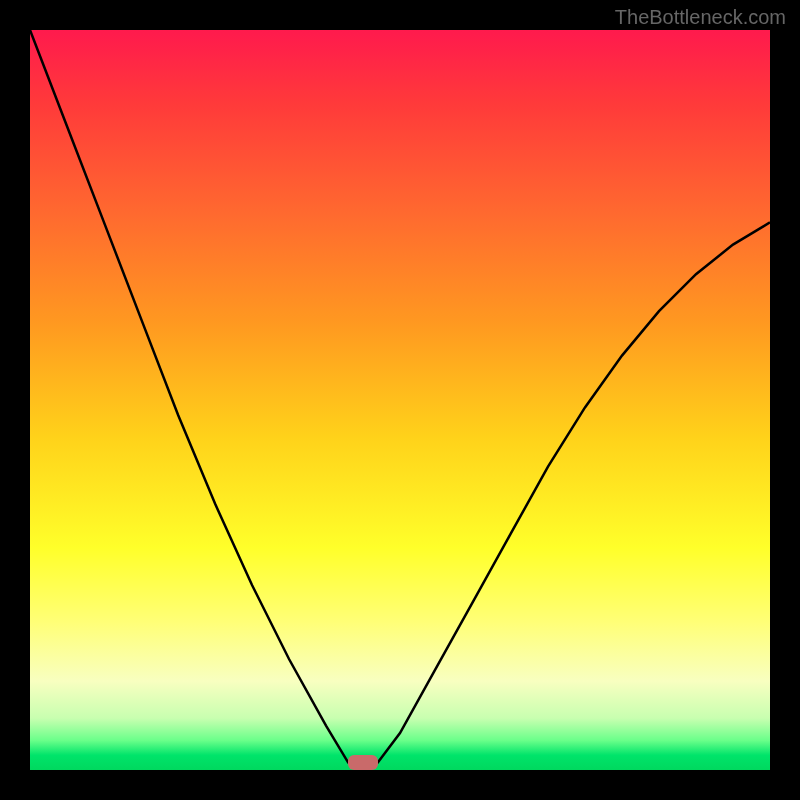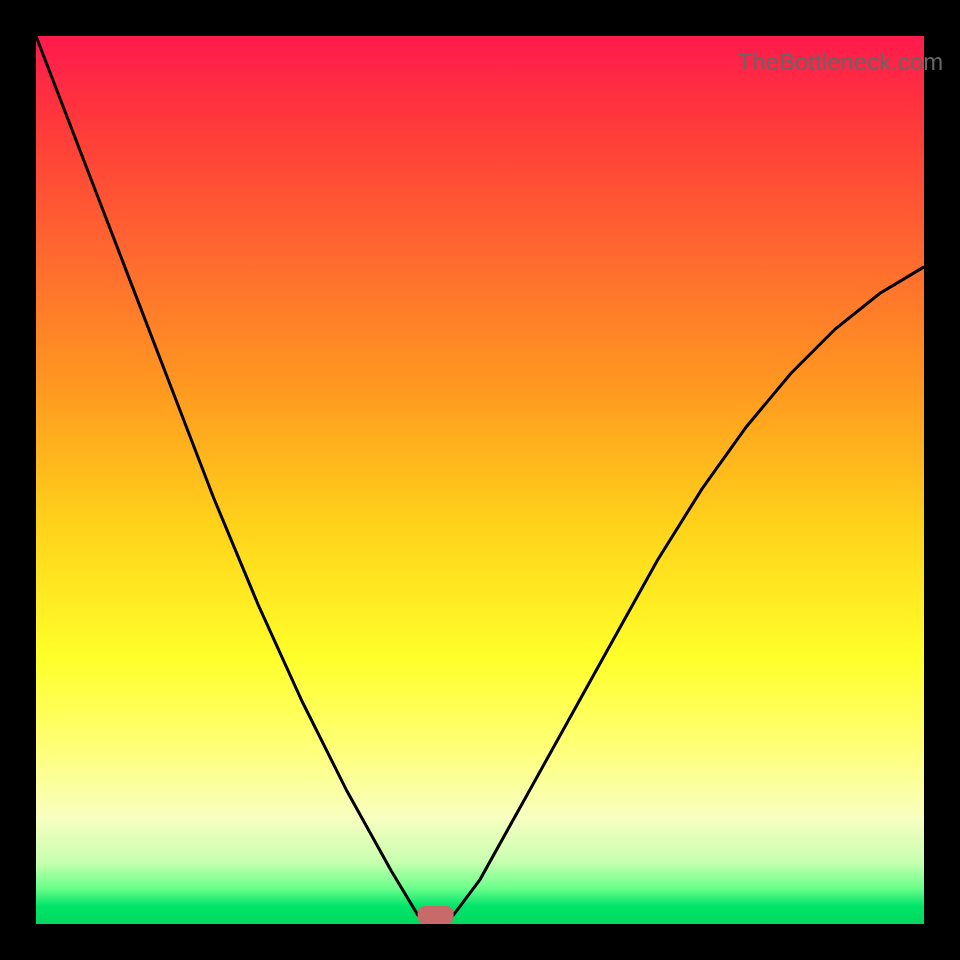--- a/index.html
+++ b/index.html
@@ -11,21 +11,20 @@
     position: relative;
     font-family: Arial, sans-serif;
   }
   .watermark {
     position: absolute;
     top: 6px;
     right: 14px;
     color: #666;
     font-size: 20px;
     z-index: 10;
-    margin-top: 35px;
   }
   .plot-area {
     position: absolute;
     left: 30px;
     top: 30px;
     width: 740px;
     height: 740px;
     overflow: hidden;
   }
   .gradient-bg {

